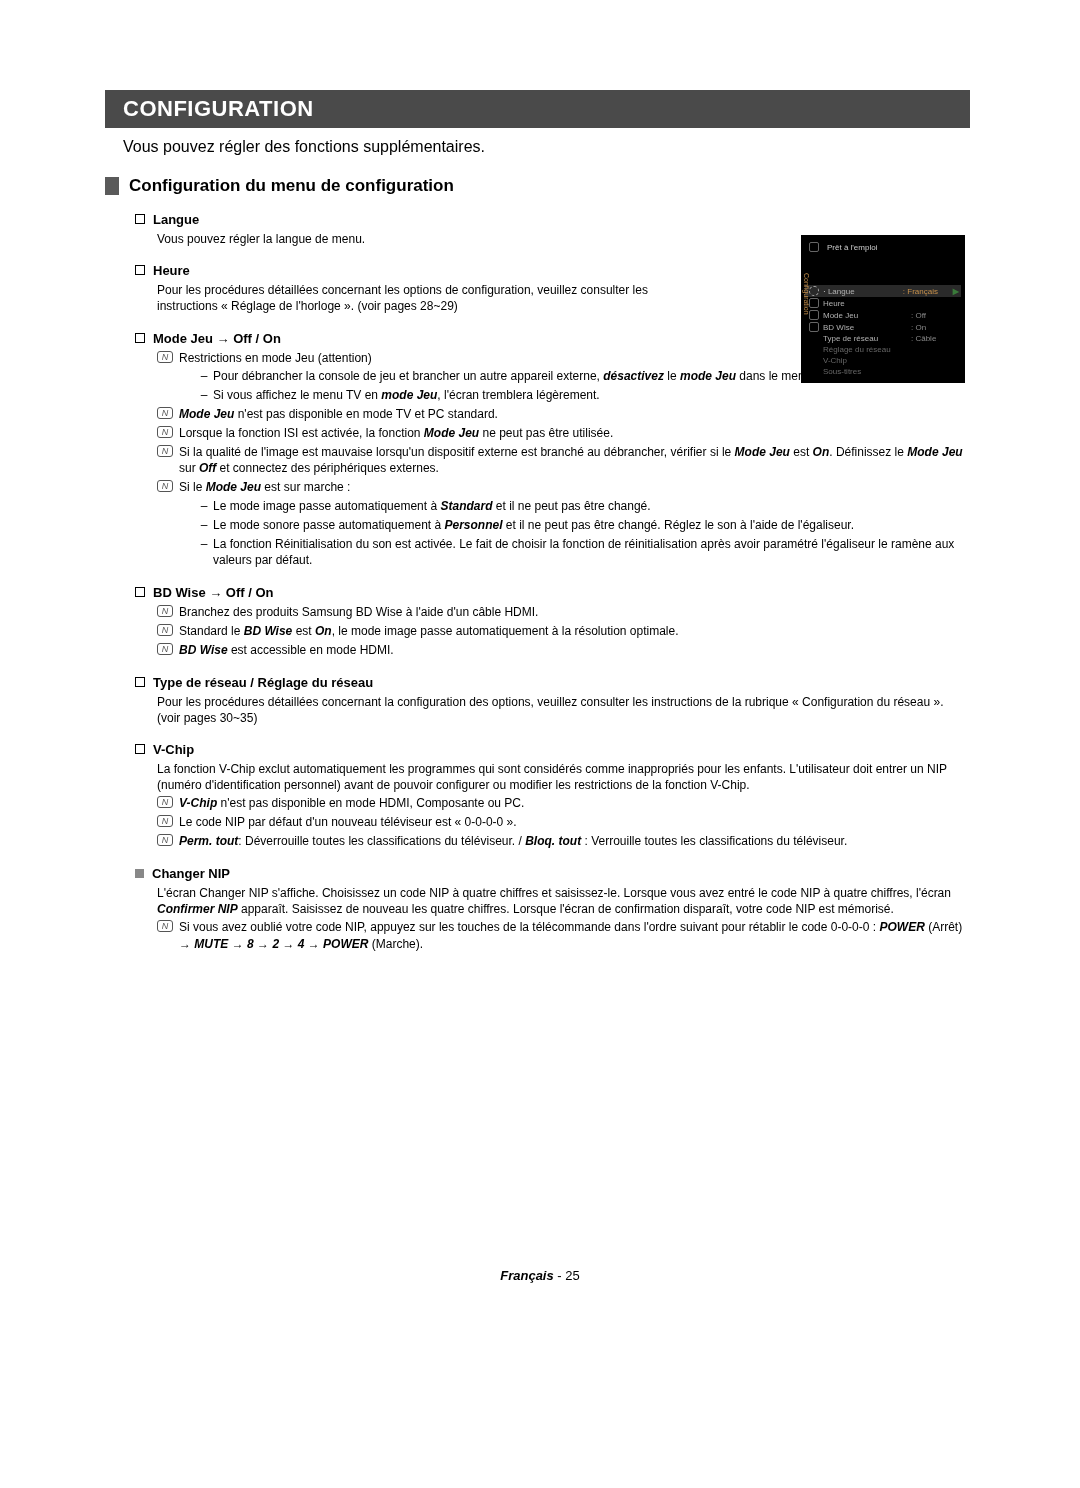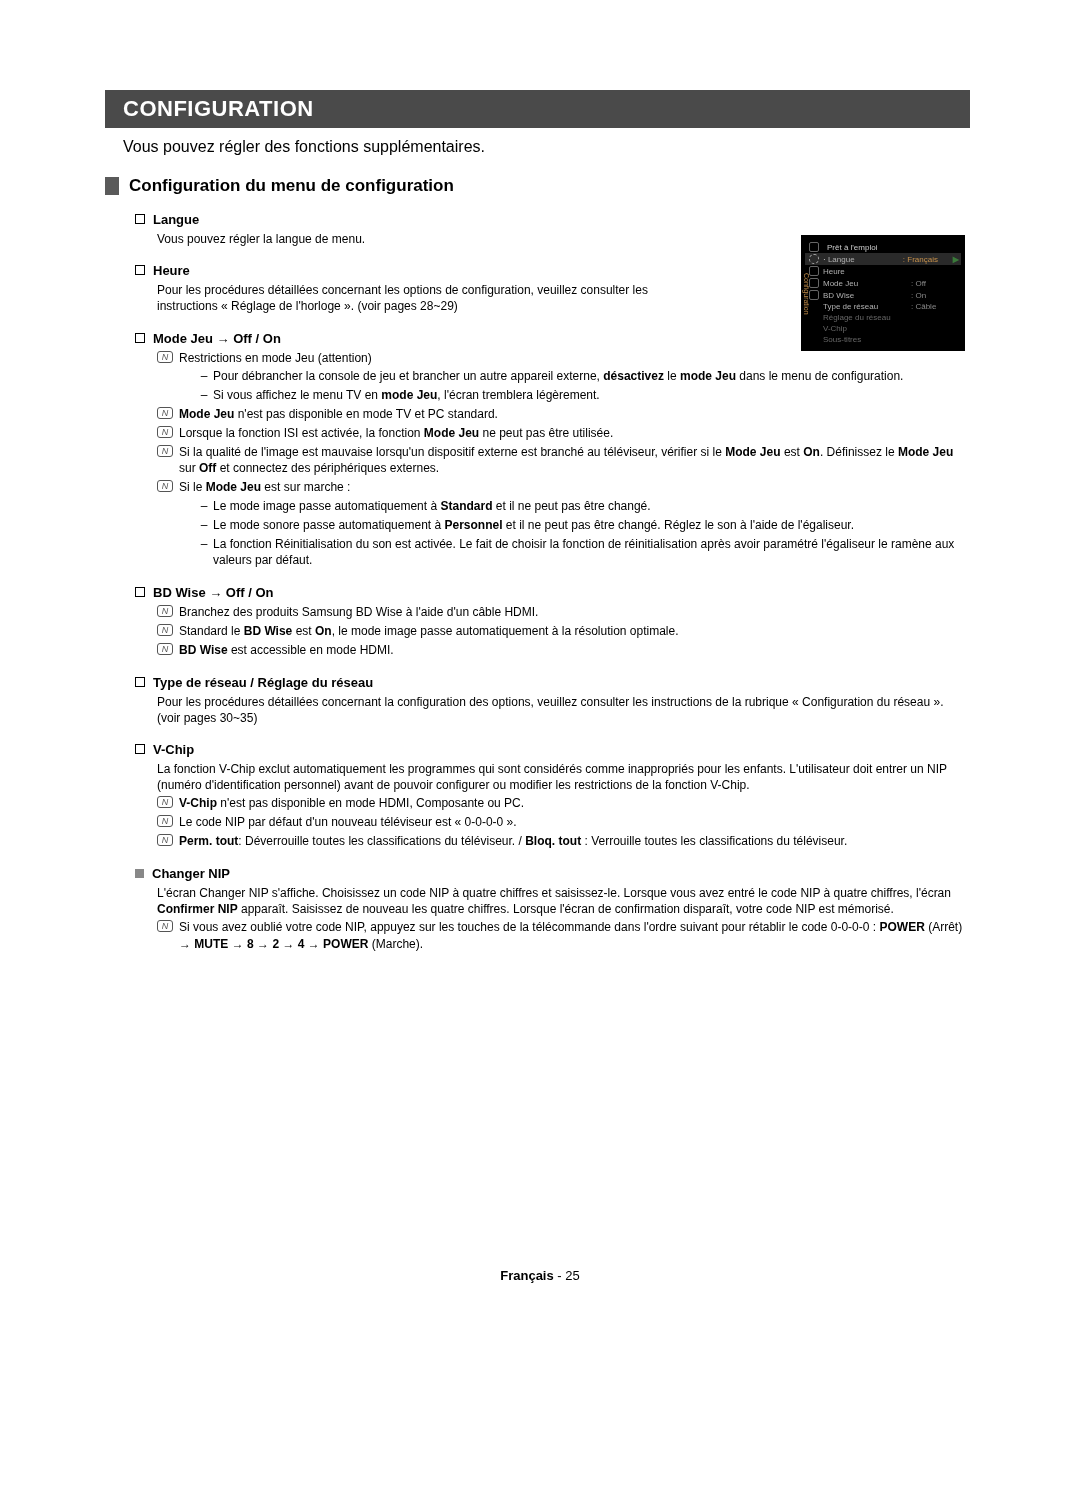--- a/index.html
+++ b/index.html
@@ -96,41 +96,41 @@
   .dash-row .dash { width: 18px; flex-shrink: 0; text-align: center; }
   .solid-sq {
     display: inline-block;
     width: 9px;
     height: 9px;
     background: #888;
     margin-right: 8px;
     flex-shrink: 0;
     margin-top: 2px;
   }
-  b { font-weight: bold; }
+  b { font-weight: bold; font-style: italic; }
 
   
   .osd {
     position: absolute;
     top: 235px;
     right: 115px;
     width: 164px;
     background: #000;
     color: #b0b0b0;
     font-size: 8px;
     padding: 6px 4px 6px 4px;
   }
   .osd-row { display: flex; align-items: center; padding: 1px 0; }
   .osd-left { width: 18px; display:flex; justify-content:center; }
   .osd-icon { width: 10px; height: 10px; border: 1px solid #666; border-radius: 2px; }
   .osd-icon.gear { border-radius: 50%; border:1px dashed #aaa; }
   .osd-label { flex: 1; }
   .osd-val { width: 50px; color: #888; }
   .osd-val-orange { color: #c7904a; }
-  .osd-highlight { background: #2a2a2a; }
+  .osd-highlight { background: #2a2a2a; margin-top: 32px; }
   .osd-arrow { color: #3a7a3a; font-weight: bold; padding-right: 2px;}
   .osd-title { color: #ccc; font-size: 8px; padding-left: 4px;}
   .osd-sidebar-label {
     position:absolute; left:2px; top:38px;
     writing-mode: vertical-rl; text-orientation: mixed;
     font-size:7px; color:#c7904a;
   }
 
   .footer {
     position: absolute;
@@ -193,21 +193,21 @@
     <div class="note-line">
         <span class="note-icon">N</span>
         <span><b>Mode Jeu</b><span> n'est pas disponible en mode TV et PC standard.</span></span>
       </div>
     <div class="note-line">
         <span class="note-icon">N</span>
         <span><span>Lorsque la fonction ISI est activée, la fonction </span><b>Mode Jeu</b><span> ne peut pas être utilisée.</span></span>
       </div>
     <div class="note-line">
         <span class="note-icon">N</span>
-        <span><span>Si la qualité de l'image est mauvaise lorsqu'un dispositif externe est branché au téléviseur, vérifier si le </span><b>Mode Jeu</b><span> est </span><b>On</b><span>. Définissez le </span><b>Mode Jeu</b><span> sur </span><b>Off</b><span> et connectez des périphériques externes.</span></span>
+        <span><span>Si la qualité de l'image est mauvaise lorsqu'un dispositif externe est branché au débrancher, vérifier si le </span><b>Mode Jeu</b><span> est </span><b>On</b><span>. Définissez le </span><b>Mode Jeu</b><span> sur </span><b>Off</b><span> et connectez des périphériques externes.</span></span>
       </div>
     <div class="note-line">
         <span class="note-icon">N</span>
         <span><span>Si le </span><b>Mode Jeu</b><span> est sur marche :</span></span>
       </div>
     <div class="dash-list">
       <div class="dash-row">
           <span class="dash">–</span>
           <span><span>Le mode image passe automatiquement à </span><b>Standard</b><span> et il ne peut pas être changé.</span></span>
         </div>

